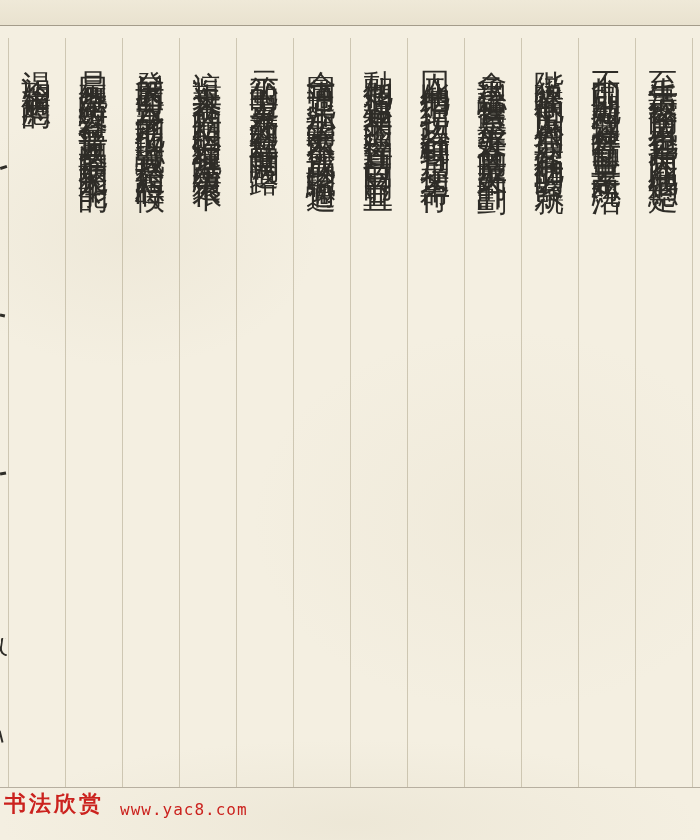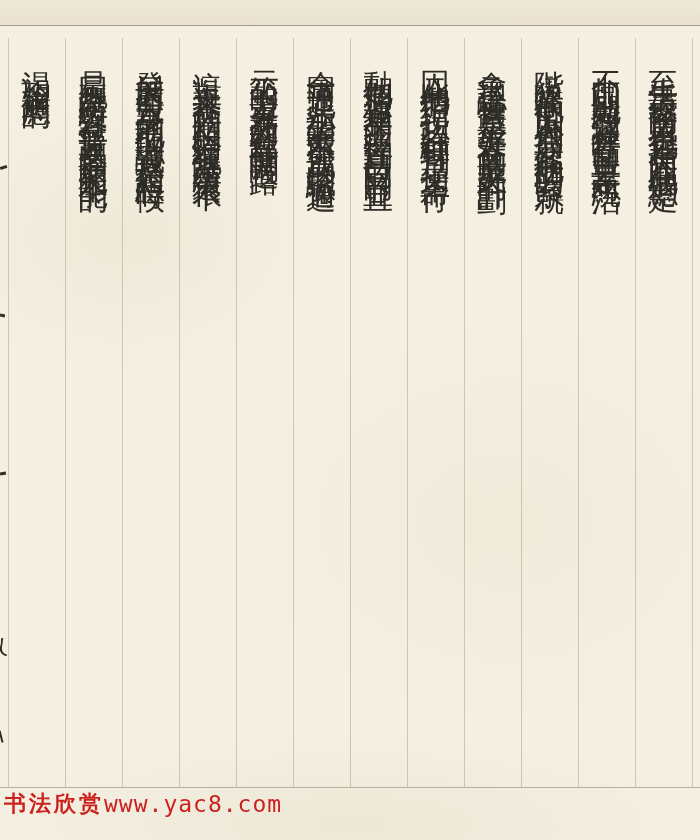--- a/index.html
+++ b/index.html
@@ -87,34 +87,34 @@
             border-left: 2.5px solid #2f2d28; border-bottom: 2.5px solid #2f2d28;
             border-bottom-left-radius: 10px; transform: rotate(8deg); }
   .frag-5 { top: 730px; width: 5px;  height: 12px; background: transparent;
             border-left: 2.5px solid #2f2d28; transform: rotate(-14deg); }
 
   
   .watermark {
     position: absolute;
     top: 789px; left: 4px;
     display: flex;
-    align-items: center;
-    gap: 0;
+    align-items: flex-end;
+    gap: 16px;
     white-space: nowrap;
   }
   .wm-cn {
     font-family: "DejaVu Sans", sans-serif;
     font-weight: bold;
     font-size: 22px;
     letter-spacing: 3px;
     color: #cb221e;
   }
   .wm-url {
     font-family: "DejaVu Sans Mono", monospace;
-    font-size: 23px;
+    font-size: 16px;
     letter-spacing: 1px;
     color: #cb221e;
   }
 </style>
 </head>
 <body>
 
 <div class="page">
 
   <div class="top-strip"></div>

